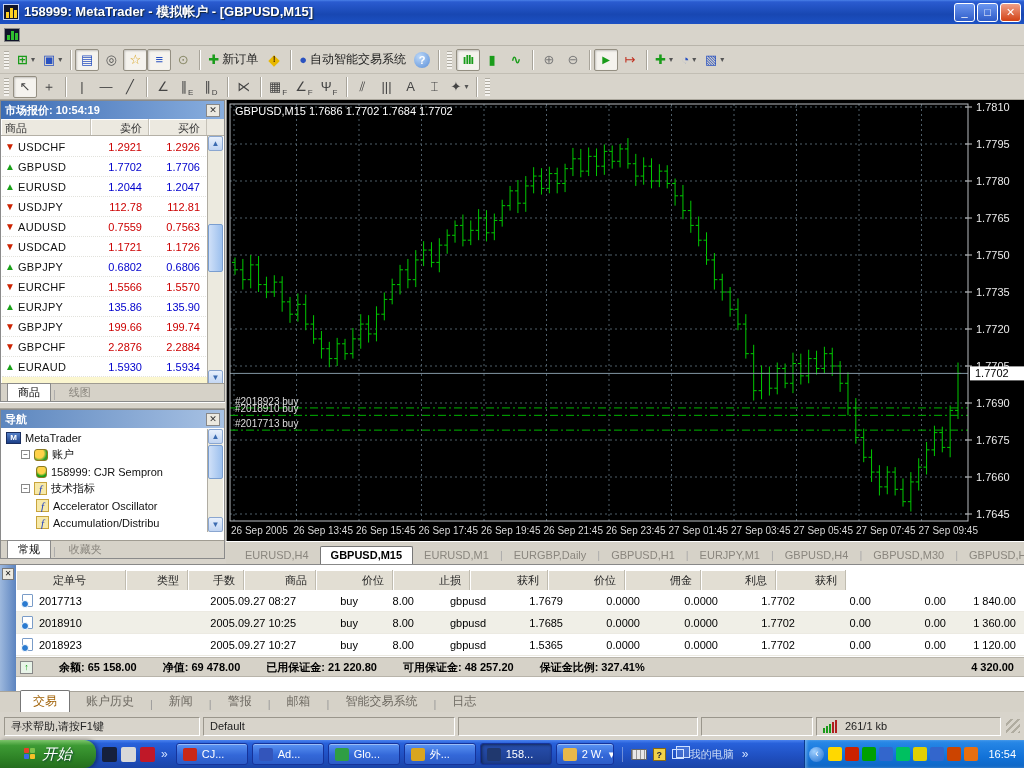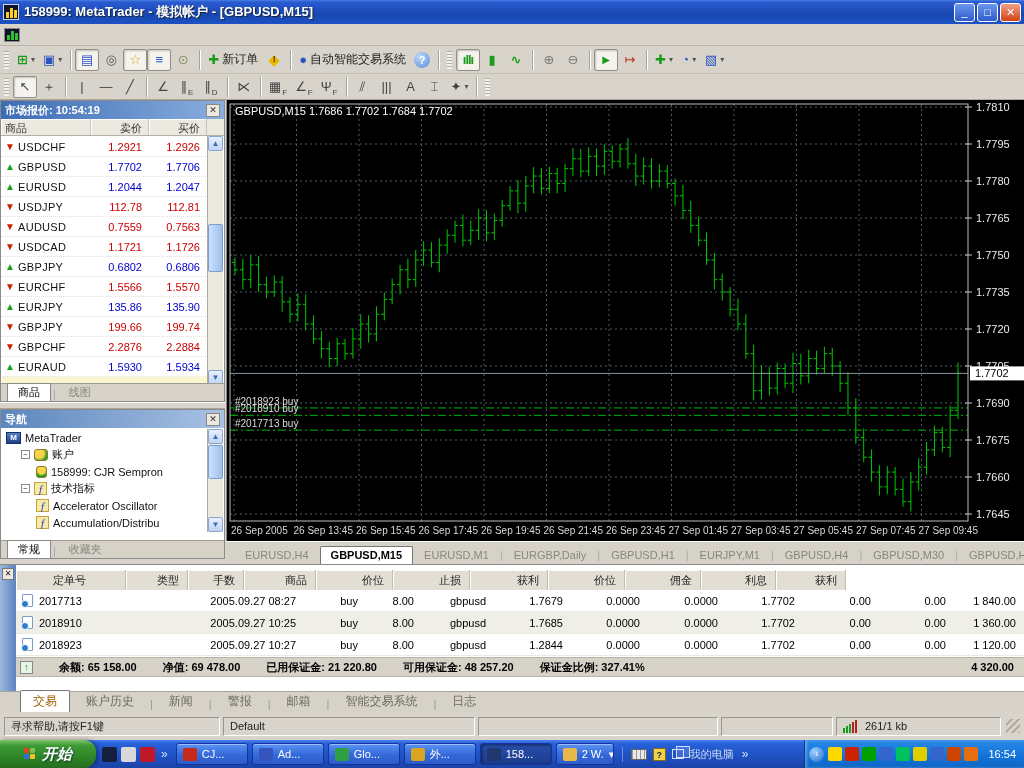--- a/index.html
+++ b/index.html
@@ -96,21 +96,21 @@
 .ttab.active{background:#fff;border:1px solid #777;border-bottom:none;color:#a16207;border-radius:2px 2px 0 0}
 .ttab-sep{color:#999;padding-bottom:3px}
 
 .statusbar{position:absolute;left:0;top:712px;width:1024px;height:28px;background:#d8d4cb;display:flex;align-items:center;gap:3px;padding:0 4px}
 .s-cell{height:19px;border:1px solid;border-color:#9a968c #fff #fff #9a968c;display:flex;align-items:center;padding:0 6px;color:#222;white-space:nowrap}
 .s-bars{display:flex;align-items:flex-end;gap:1px;height:13px;margin-right:8px}
 .s-bars i{display:block;width:2px}
 .s-grip{margin-left:2px;width:14px;height:14px;background:repeating-linear-gradient(135deg,transparent 0 3px,#b0aca0 3px 5px)}
 
 .taskbar{position:absolute;left:0;top:740px;width:1024px;height:28px;background:linear-gradient(180deg,#4a82f0 0%,#2861da 12%,#1f4fc0 60%,#1a44a8 100%);display:flex;align-items:center;color:#fff}
-.start{height:28px;width:96px;border-radius:0 12px 12px 0;background:linear-gradient(180deg,#7cc46a 0%,#3d9a34 20%,#2c8024 70%,#256e1e 100%);display:flex;align-items:center;justify-content:center;gap:6px;font-size:15px;font-weight:bold;font-style:italic;text-shadow:1px 1px 2px #143;box-shadow:2px 0 4px rgba(0,0,0,.4)}
+.start{height:28px;width:96px;border-radius:0 12px 12px 0;background:linear-gradient(180deg,#7cc46a 0%,#3d9a34 20%,#2c8024 70%,#256e1e 100%);display:flex;align-items:center;justify-content:center;gap:6px;font-size:15px;font-weight:normal;font-style:italic;text-shadow:1px 1px 2px #143;box-shadow:2px 0 4px rgba(0,0,0,.4)}
 .flag{width:12px;height:12px;display:grid;grid-template-columns:5px 5px;grid-template-rows:5px 5px;gap:1px}
 .flag i{border-radius:1px}
 .ql{display:flex;align-items:center;gap:4px;padding:0 6px}
 .ql-ico{width:15px;height:15px;border-radius:2px}
 .chev{color:#cfe0ff;font-size:12px;padding:0 2px}
 .tasks{display:flex;align-items:center;gap:4px}
 .taskbtn{height:22px;width:72px;border-radius:3px;border:1px solid #16339a;background:linear-gradient(180deg,#5a94f4,#3468d8 55%,#2c5cc8);display:flex;align-items:center;gap:5px;padding:0 6px;font-size:11px;color:#fff;white-space:nowrap;overflow:hidden;box-shadow:inset 0 1px 0 rgba(255,255,255,.4)}
 .taskbtn.small{width:58px}
 .taskbtn.pressed{background:linear-gradient(180deg,#274fae,#1c3c8c);box-shadow:inset 1px 1px 3px rgba(0,0,0,.5)}
 .taskbtn .tico{width:14px;height:13px;border-radius:2px;flex:none}
@@ -832,21 +832,21 @@
       </div>
       <div class="t-row">
         <span class="t-cell" style="width: 110px; text-align: left; display: flex; align-items: center;">
           <span class="doc-ico"></span>
           <span>2018923</span>
         </span>
         <span class="t-cell" style="width: 178px; text-align: right;">2005.09.27 10:27</span>
         <span class="t-cell" style="width: 62px; text-align: right;">buy</span>
         <span class="t-cell" style="width: 56px; text-align: right;">8.00</span>
         <span class="t-cell" style="width: 72px; text-align: right;">gbpusd</span>
-        <span class="t-cell" style="width: 77px; text-align: right;">1.2844</span>
+        <span class="t-cell" style="width: 77px; text-align: right;">1.5365</span>
         <span class="t-cell" style="width: 77px; text-align: right;">0.0000</span>
         <span class="t-cell" style="width: 78px; text-align: right;">0.0000</span>
         <span class="t-cell" style="width: 77px; text-align: right;">1.7702</span>
         <span class="t-cell" style="width: 76px; text-align: right;">0.00</span>
         <span class="t-cell" style="width: 75px; text-align: right;">0.00</span>
         <span class="t-cell" style="width: 70px; text-align: right;">1 120.00</span>
       </div>
     </div>
   <div class="t-summary">
     <span class="up-ico">↑</span>
@@ -867,21 +867,21 @@
       <span class="ttab-sep">|</span>
       <span class="ttab">邮箱</span>
       <span class="ttab-sep">|</span>
       <span class="ttab">智能交易系统</span>
       <span class="ttab-sep">|</span>
       <span class="ttab">日志</span>
     </div>
 </div>
 
 <div class="statusbar">
-  <span class="s-cell" style="width:216px">寻求帮助,请按F1键</span>
+  <span class="s-cell" style="width:196px">寻求帮助,请按F1键</span>
   <span class="s-cell" style="width:252px">Default</span>
   <span class="s-cell" style="width:240px"></span>
   <span class="s-cell" style="width:112px"></span>
   <span class="s-cell" style="flex:1">
     <span class="s-bars">
       <i style="height:5px;background:#1a9a1a"></i>
         <i style="height:7px;background:#1a9a1a"></i>
         <i style="height:9px;background:#1a9a1a"></i>
         <i style="height:11px;background:#b02020"></i>
         <i style="height:13px;background:#b02020"></i>

